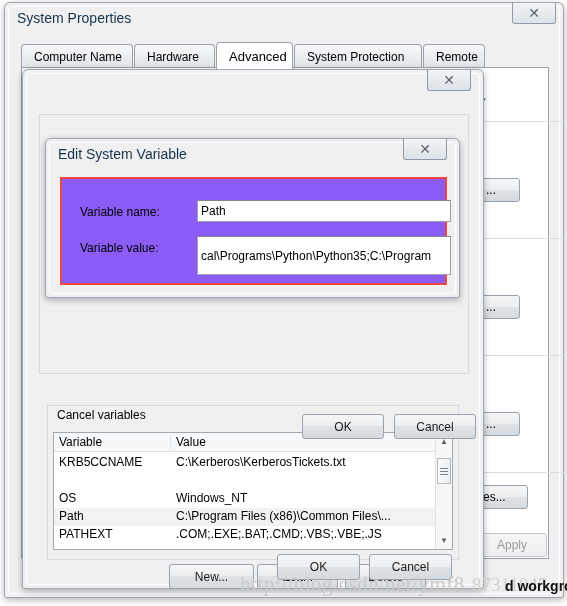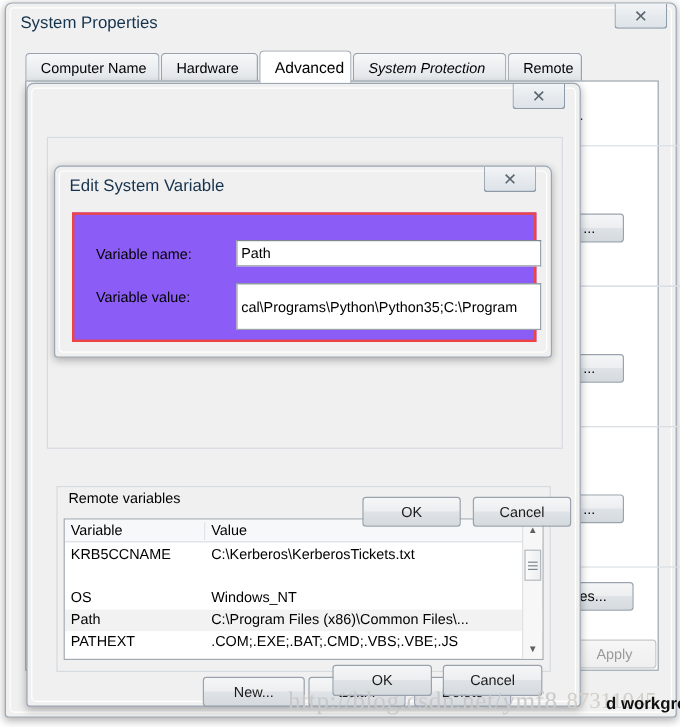--- a/index.html
+++ b/index.html
@@ -285,21 +285,21 @@
   </div>
 
   <div class="closebtn" id="sysprops-close">
     <span class="x">✕</span>
   </div>
 
   <div class="tabstrip">
     <div class="tab" style="left:0;width:112px;">Computer Name</div>
     <div class="tab" style="left:113px;width:81px;">Hardware</div>
     <div class="tab active" style="left:195px;width:77px;">Advanced</div>
-    <div class="tab" style="left:273px;width:128px;font-style:italic;">System Protection</div>
+    <div class="tab" style="left:273px;width:128px;">System Protection</div>
     <div class="tab" style="left:402px;width:62px;">Remote</div>
   </div>
 
   <div class="tabpage">
     <div class="bg-text" style="left:455px;top:21px;">s.</div>
 
     <div class="bgpanel" style="left:440px;top:53px;width:130px;height:118px;"></div>
     <div class="bg-ellipsis-btn" style="left:440px;top:110px;">...</div>
 
     <div class="bgpanel" style="left:440px;top:170px;width:130px;height:118px;"></div>
@@ -322,21 +322,21 @@
 
 
   <div class="closebtn" id="envvars-close">
     <span class="x">✕</span>
   </div>
 
   <div class="group" id="uservars-group"></div>
   <div class="group-title" style="left:30px;top:122px;">User variables for ...</div>
 
   <div class="group" id="sysvars-group"></div>
-  <div class="group-title" style="left:30px;top:338px;">Remote variables</div>
+  <div class="group-title" style="left:30px;top:338px;">Cancel variables</div>
 
   <div class="tableframe" style="left:30px;top:362px;width:400px;height:118px;">
     <div class="thead">
       <div class="th" style="left:5px;">Variable</div>
       <div class="th-sep" style="left:116px;"></div>
       <div class="th" style="left:122px;">Value</div>
     </div>
 
     <div class="trow" style="top:21px;padding-left:24px;">
       <span class="tc-name">KRB5CCNAME</span>

